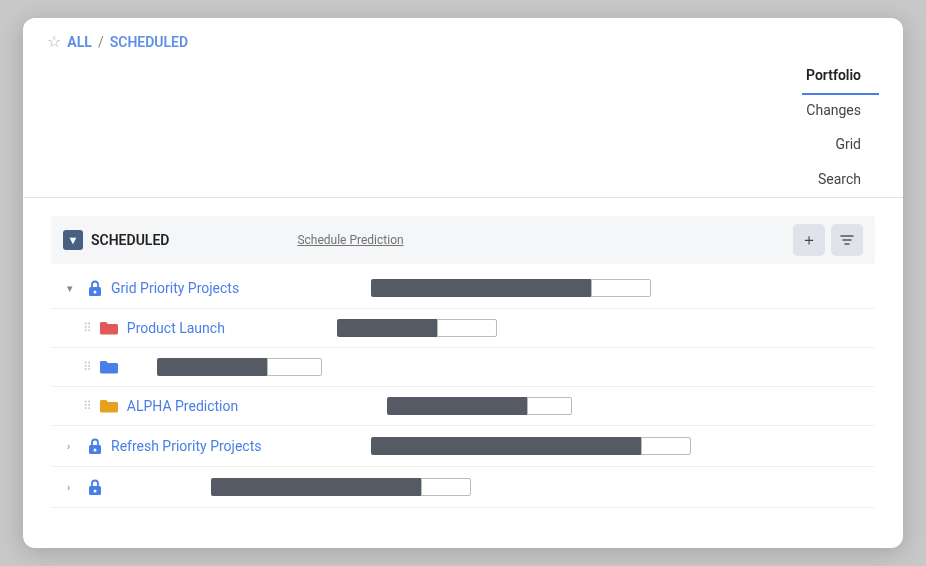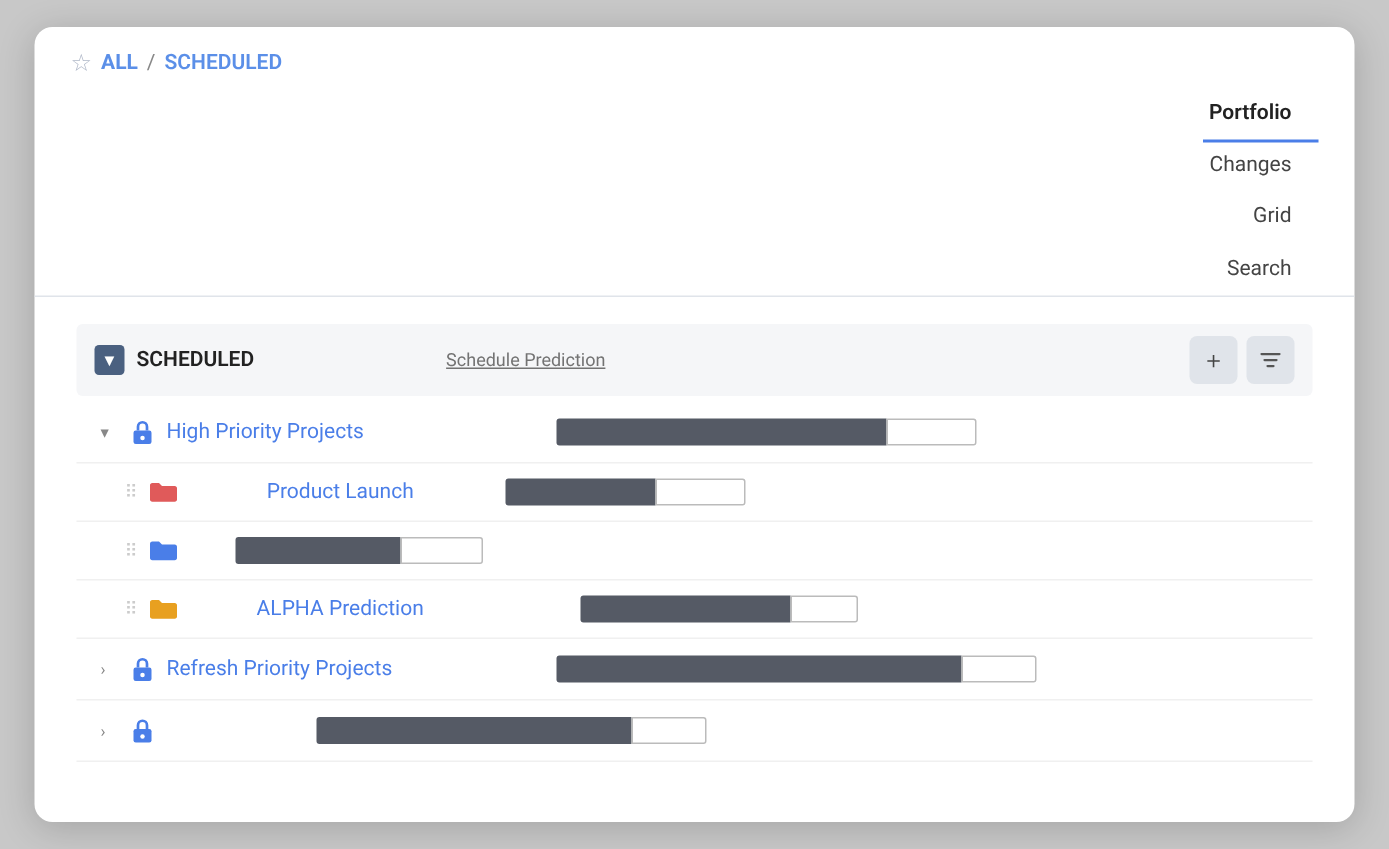--- a/index.html
+++ b/index.html
@@ -190,21 +190,20 @@
       margin-right: 8px;
       flex-shrink: 0;
       display: flex;
       align-items: center;
       justify-content: center;
     }
     .sub-name {
       font-size: 14px;
       color: #4a7ee8;
       flex: 0 0 200px;
-      text-align: center;
     }
     .sub-bar-container {
       flex: 1;
       display: flex;
       align-items: center;
       padding-left: 10px;
     }
   </style>
 </head>
 <body>
@@ -244,21 +243,21 @@
     </div>
 
     <div class="group-row">
       <span class="expand-icon">▾</span>
 
       <svg class="lock-icon" viewBox="0 0 20 20" fill="none" xmlns="http://www.w3.org/2000/svg">
         <rect x="4" y="9" width="12" height="9" rx="1.5" fill="#4a7ee8"></rect>
         <path d="M7 9V6.5a3 3 0 116 0V9" stroke="#4a7ee8" stroke-width="1.8" fill="none"></path>
         <circle cx="10" cy="14" r="1.5" fill="white"></circle>
       </svg>
-      <span class="group-name">High Priority Projects</span>
+      <span class="group-name">Grid Priority Projects</span>
       <div class="bar-container">
         <div class="gantt-bar">
           <div class="bar-filled" style="width:220px;"></div>
           <div class="bar-empty" style="width:60px;"></div>
         </div>
       </div>
     </div>
 
     <div class="sub-row">
       <span class="drag-dots">⠿</span>

